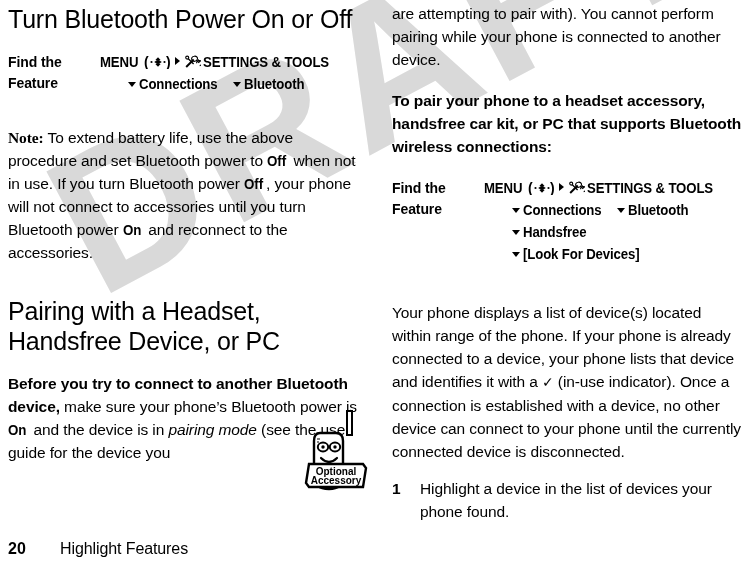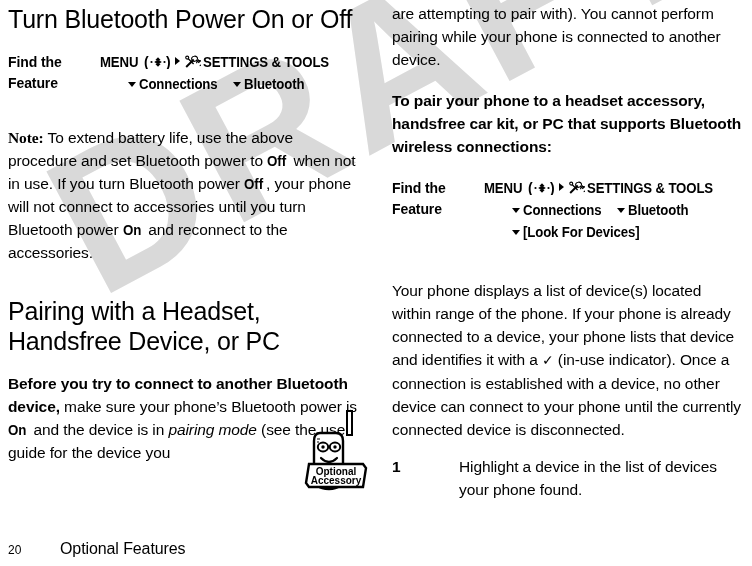--- a/index.html
+++ b/index.html
@@ -185,35 +185,34 @@
     flex: 0 0 28px;
     font-weight: bold;
     font-size: 15.5px;
     line-height: 23px;
   }
   .step-text {
     flex: 1 1 auto;
     font-size: 15.5px;
     line-height: 23px;
     letter-spacing: -0.1px;
-    margin-left: 39px;
   }
 
   
   .footer {
     position: absolute;
     left: 8px;
     bottom: 8px;
     display: flex;
     align-items: baseline;
     z-index: 3;
   }
   .footer-page {
-    font-weight: normal;
-    font-size: 12px;
+    font-weight: bold;
+    font-size: 16px;
     width: 52px;
   }
   .footer-title {
     font-size: 16px;
     letter-spacing: -0.1px;
   }
 
   .check { font-size: 14px; }
 </style>
 </head>
@@ -316,33 +315,36 @@
                 <path d="M10.2 1.2 a2.6 2.6 0 1 0 2.2 4.0 l2.3 2.3 1.1 -1.1 -2.3 -2.3 a2.6 2.6 0 0 0 -3.3 -2.9 z" fill="none" stroke="#000" stroke-width="1.1"></path>
                 <path d="M12.6 8.2 a2.6 2.6 0 1 1 3.1 2.4" fill="none" stroke="#000" stroke-width="1.1"></path>
                 <circle cx="3.2" cy="2.6" r="1.5" fill="none" stroke="#000" stroke-width="1.1"></circle>
                 <path d="M4.3 3.7 L9.6 9.0" stroke="#000" stroke-width="1.3" fill="none"></path>
               </svg></span><span class="cond">SETTINGS &amp; TOOLS</span>
         </span>
         <span class="rowN">
           <span class="arrow-down"></span><span class="cond">Connections</span><span class="arrow-down" style="margin-left:5px;"></span><span class="cond">Bluetooth</span>
         </span>
         <span class="rowN">
+          <span class="arrow-down"></span><span class="cond">Handsfree</span>
+        </span>
+        <span class="rowN">
           <span class="arrow-down"></span><span class="cond">[Look For Devices]</span>
         </span>
       </div>
     </div>
 
     <p class="body" style="margin-top:36px;">
       <span>Your phone displays a list of device(s) located within range of the phone. If your phone is already connected to a device, your phone lists that device and identifies it with a </span><span class="check">✓</span><span> (in-use indicator). Once a connection is established with a device, no other device can connect to your phone until the currently connected device is disconnected.</span>
     </p>
 
     <div class="step">
       <div class="step-num">1</div>
       <div class="step-text">Highlight a device in the list of devices your phone found.</div>
     </div>
   </div>
 
   <div class="footer">
     <div class="footer-page">20</div>
-    <div class="footer-title">Optional Features</div>
+    <div class="footer-title">Highlight Features</div>
   </div>
 
 </div>
 
 </body></html>

